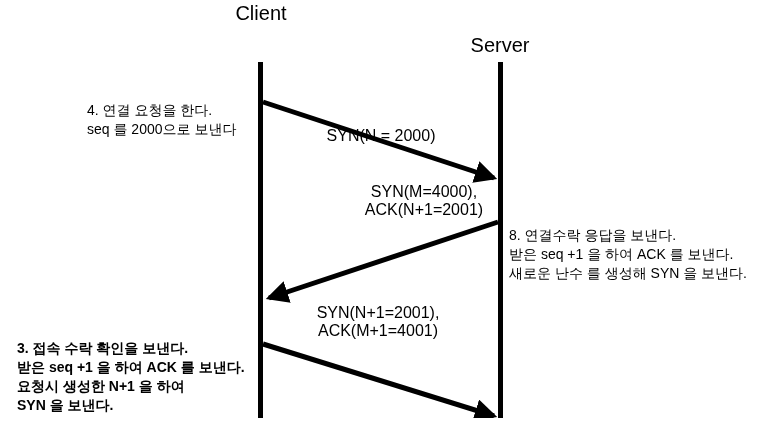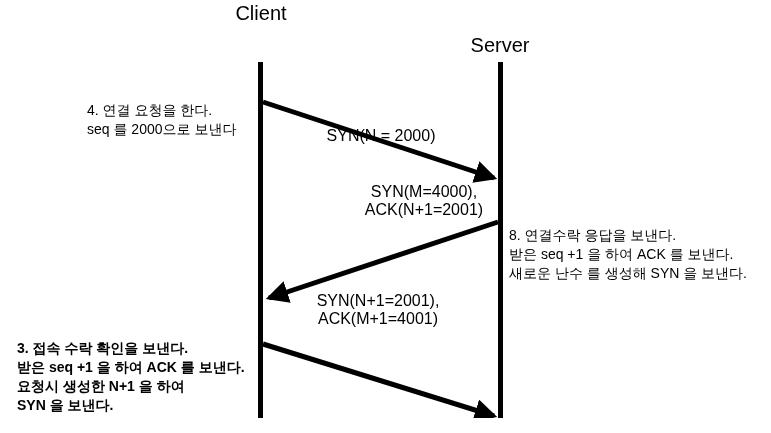--- a/index.html
+++ b/index.html
@@ -36,21 +36,21 @@
   .msg-label {
     position: absolute;
     transform: translateX(-50%);
     text-align: center;
     font-size: 16px;
     line-height: 18px;
     white-space: pre-line;
   }
   .msg-1 { left: 381px; top: 83px; margin-top: 44px; }
   .msg-2 { left: 376px; top: 183px; margin-left: 48px; }
-  .msg-3 { left: 378px; top: 292px; }
+  .msg-3 { left: 378px; top: 304px; }
   .annotation {
     position: absolute;
     font-size: 14px;
     line-height: 19px;
     white-space: pre-line;
     text-align: left;
   }
   .annot-1 { left: 87px;  top: 101px; }
   .annot-2 { left: 509px; top: 226px; }
   .annot-3 { left: 17px;   top: 339px; font-weight: bold; }

